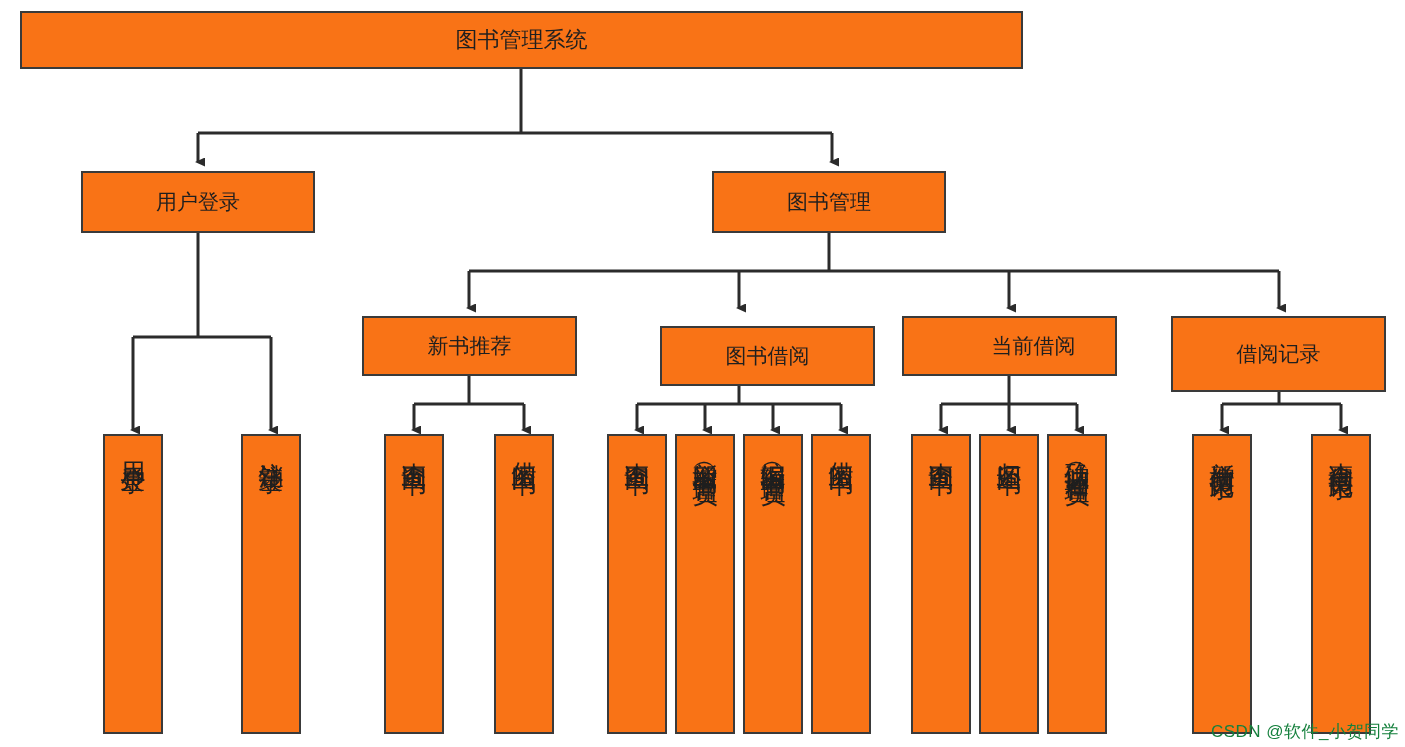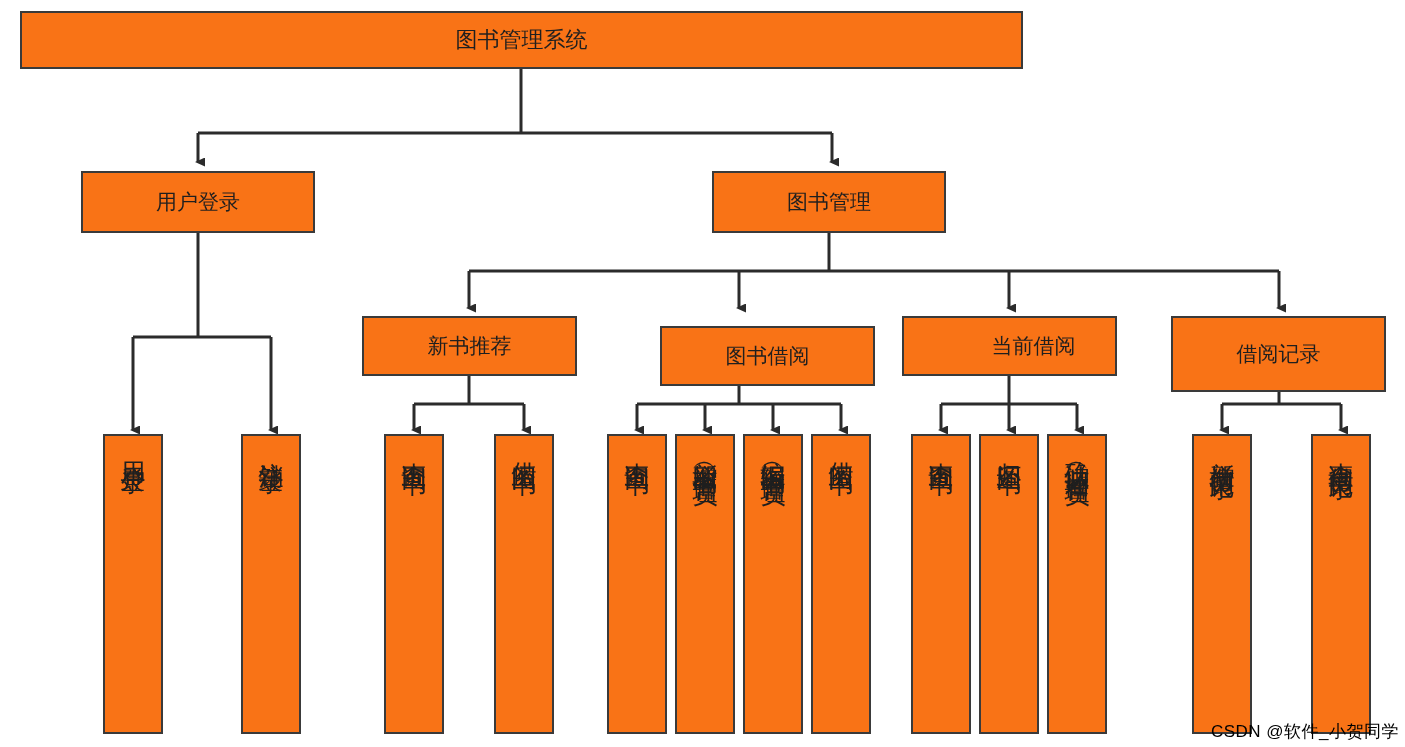--- a/index.html
+++ b/index.html
@@ -58,21 +58,21 @@
     text-orientation: upright;
     font-size: 25px;
     letter-spacing: 3px;
     line-height: 1;
   }
   .watermark {
     position: absolute;
     right: 6px;
     bottom: 4px;
     font-size: 17px;
-    color: #000000;
+    color: #15803d;
     letter-spacing: 0.5px;
     z-index: 3;
     white-space: nowrap;
   }
 </style>
 </head>
 <body>
 
 <div id="canvas">
 

